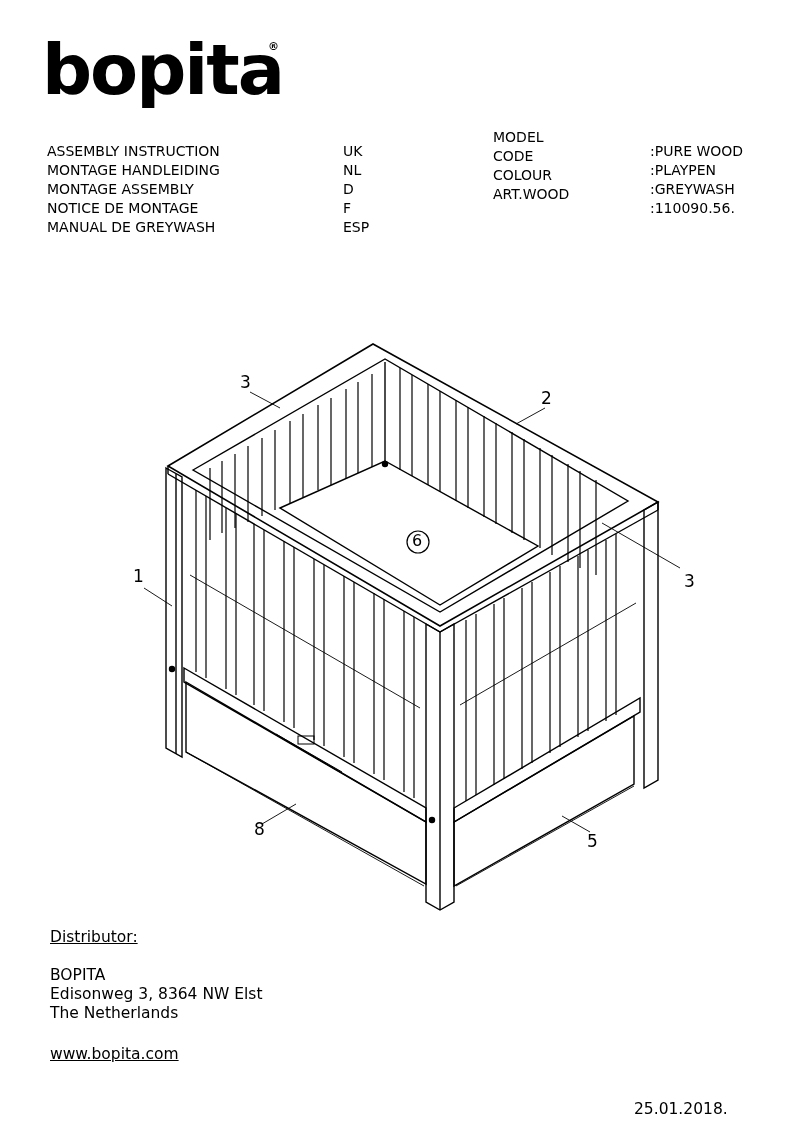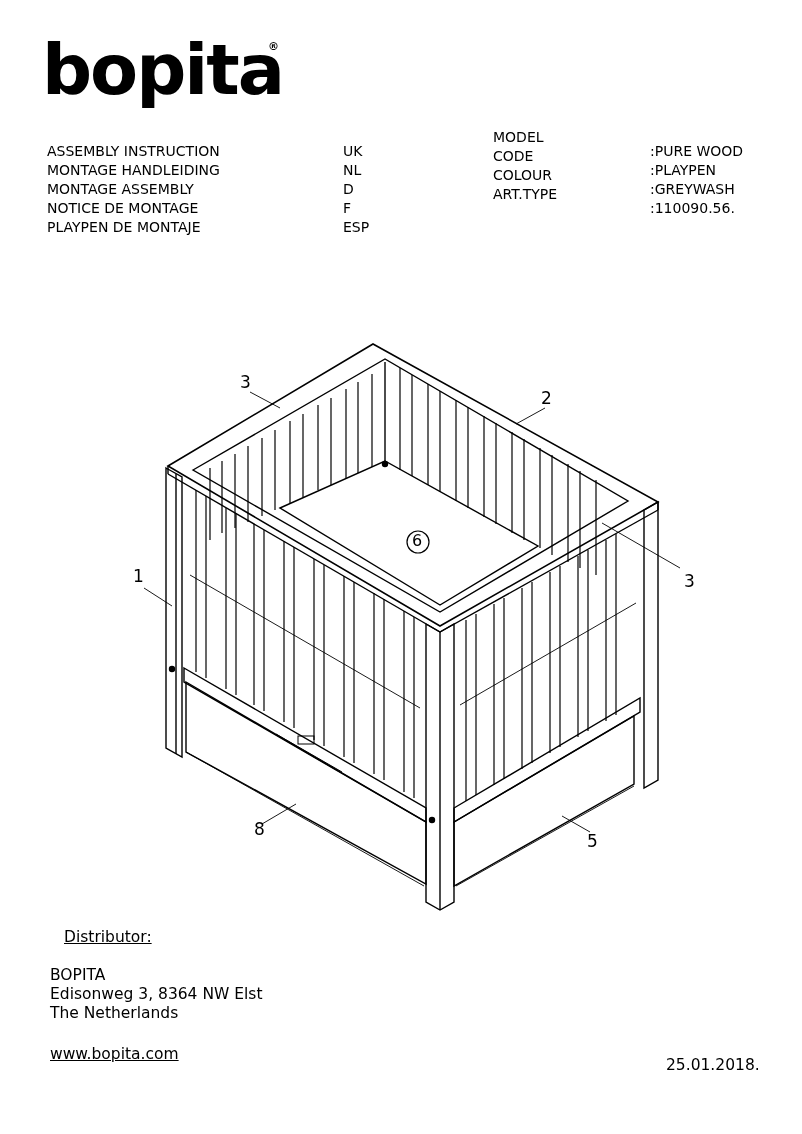--- a/index.html
+++ b/index.html
@@ -21,34 +21,34 @@
 <body>
 
 <div class="logo">bopita</div>
 <div class="reg">®</div>
 
 <div class="tbl c1">
   <div>ASSEMBLY INSTRUCTION</div>
   <div>MONTAGE HANDLEIDING</div>
   <div>MONTAGE ASSEMBLY</div>
   <div>NOTICE DE MONTAGE</div>
-  <div>PLAYPEN DE MONTAJE</div>
+  <div>MANUAL DE GREYWASH</div>
 </div>
 <div class="tbl c2">
   <div>UK</div>
   <div>NL</div>
   <div>D</div>
   <div>F</div>
   <div>ESP</div>
 </div>
 <div class="tbl c3">
   <div>MODEL</div>
   <div>CODE</div>
   <div>COLOUR</div>
-  <div>ART.TYPE</div>
+  <div>ART.WOOD</div>
 </div>
 <div class="tbl c4">
   <div>:PURE WOOD</div>
   <div>:PLAYPEN</div>
   <div>:GREYWASH</div>
   <div>:110090.56.</div>
 </div>
 
 <svg width="802" height="1134" viewBox="0 0 802 1134" fill="none" stroke="#000" stroke-width="1.4">
 
@@ -169,18 +169,18 @@
 </svg>
 
 <div class="lbl" style="position:absolute;left:133px;top:566px;">1</div>
 <div class="lbl" style="position:absolute;left:541px;top:388px;">2</div>
 <div class="lbl" style="position:absolute;left:240px;top:372px;">3</div>
 <div class="lbl" style="position:absolute;left:684px;top:571px;">3</div>
 <div class="lbl" style="position:absolute;left:587px;top:831px;">5</div>
 <div class="lbl" style="position:absolute;left:412px;top:531px;font-size:16px;">6</div>
 <div class="lbl" style="position:absolute;left:254px;top:819px;">8</div>
 
-<div class="foot u" style="left:64px;top:928px;">Distributor:</div>
+<div class="foot u" style="left:50px;top:928px;">Distributor:</div>
 <div class="foot" style="left:50px;top:966px;">BOPITA</div>
 <div class="foot" style="left:50px;top:985px;">Edisonweg 3, 8364 NW Elst</div>
 <div class="foot" style="left:50px;top:1004px;">The Netherlands</div>
 <div class="foot u" style="left:50px;top:1045px;">www.bopita.com</div>
-<div class="foot" style="left:634px;top:1056px;margin-left:32px;">25.01.2018.</div>
+<div class="foot" style="left:634px;top:1100px;">25.01.2018.</div>
 
 </body></html>

